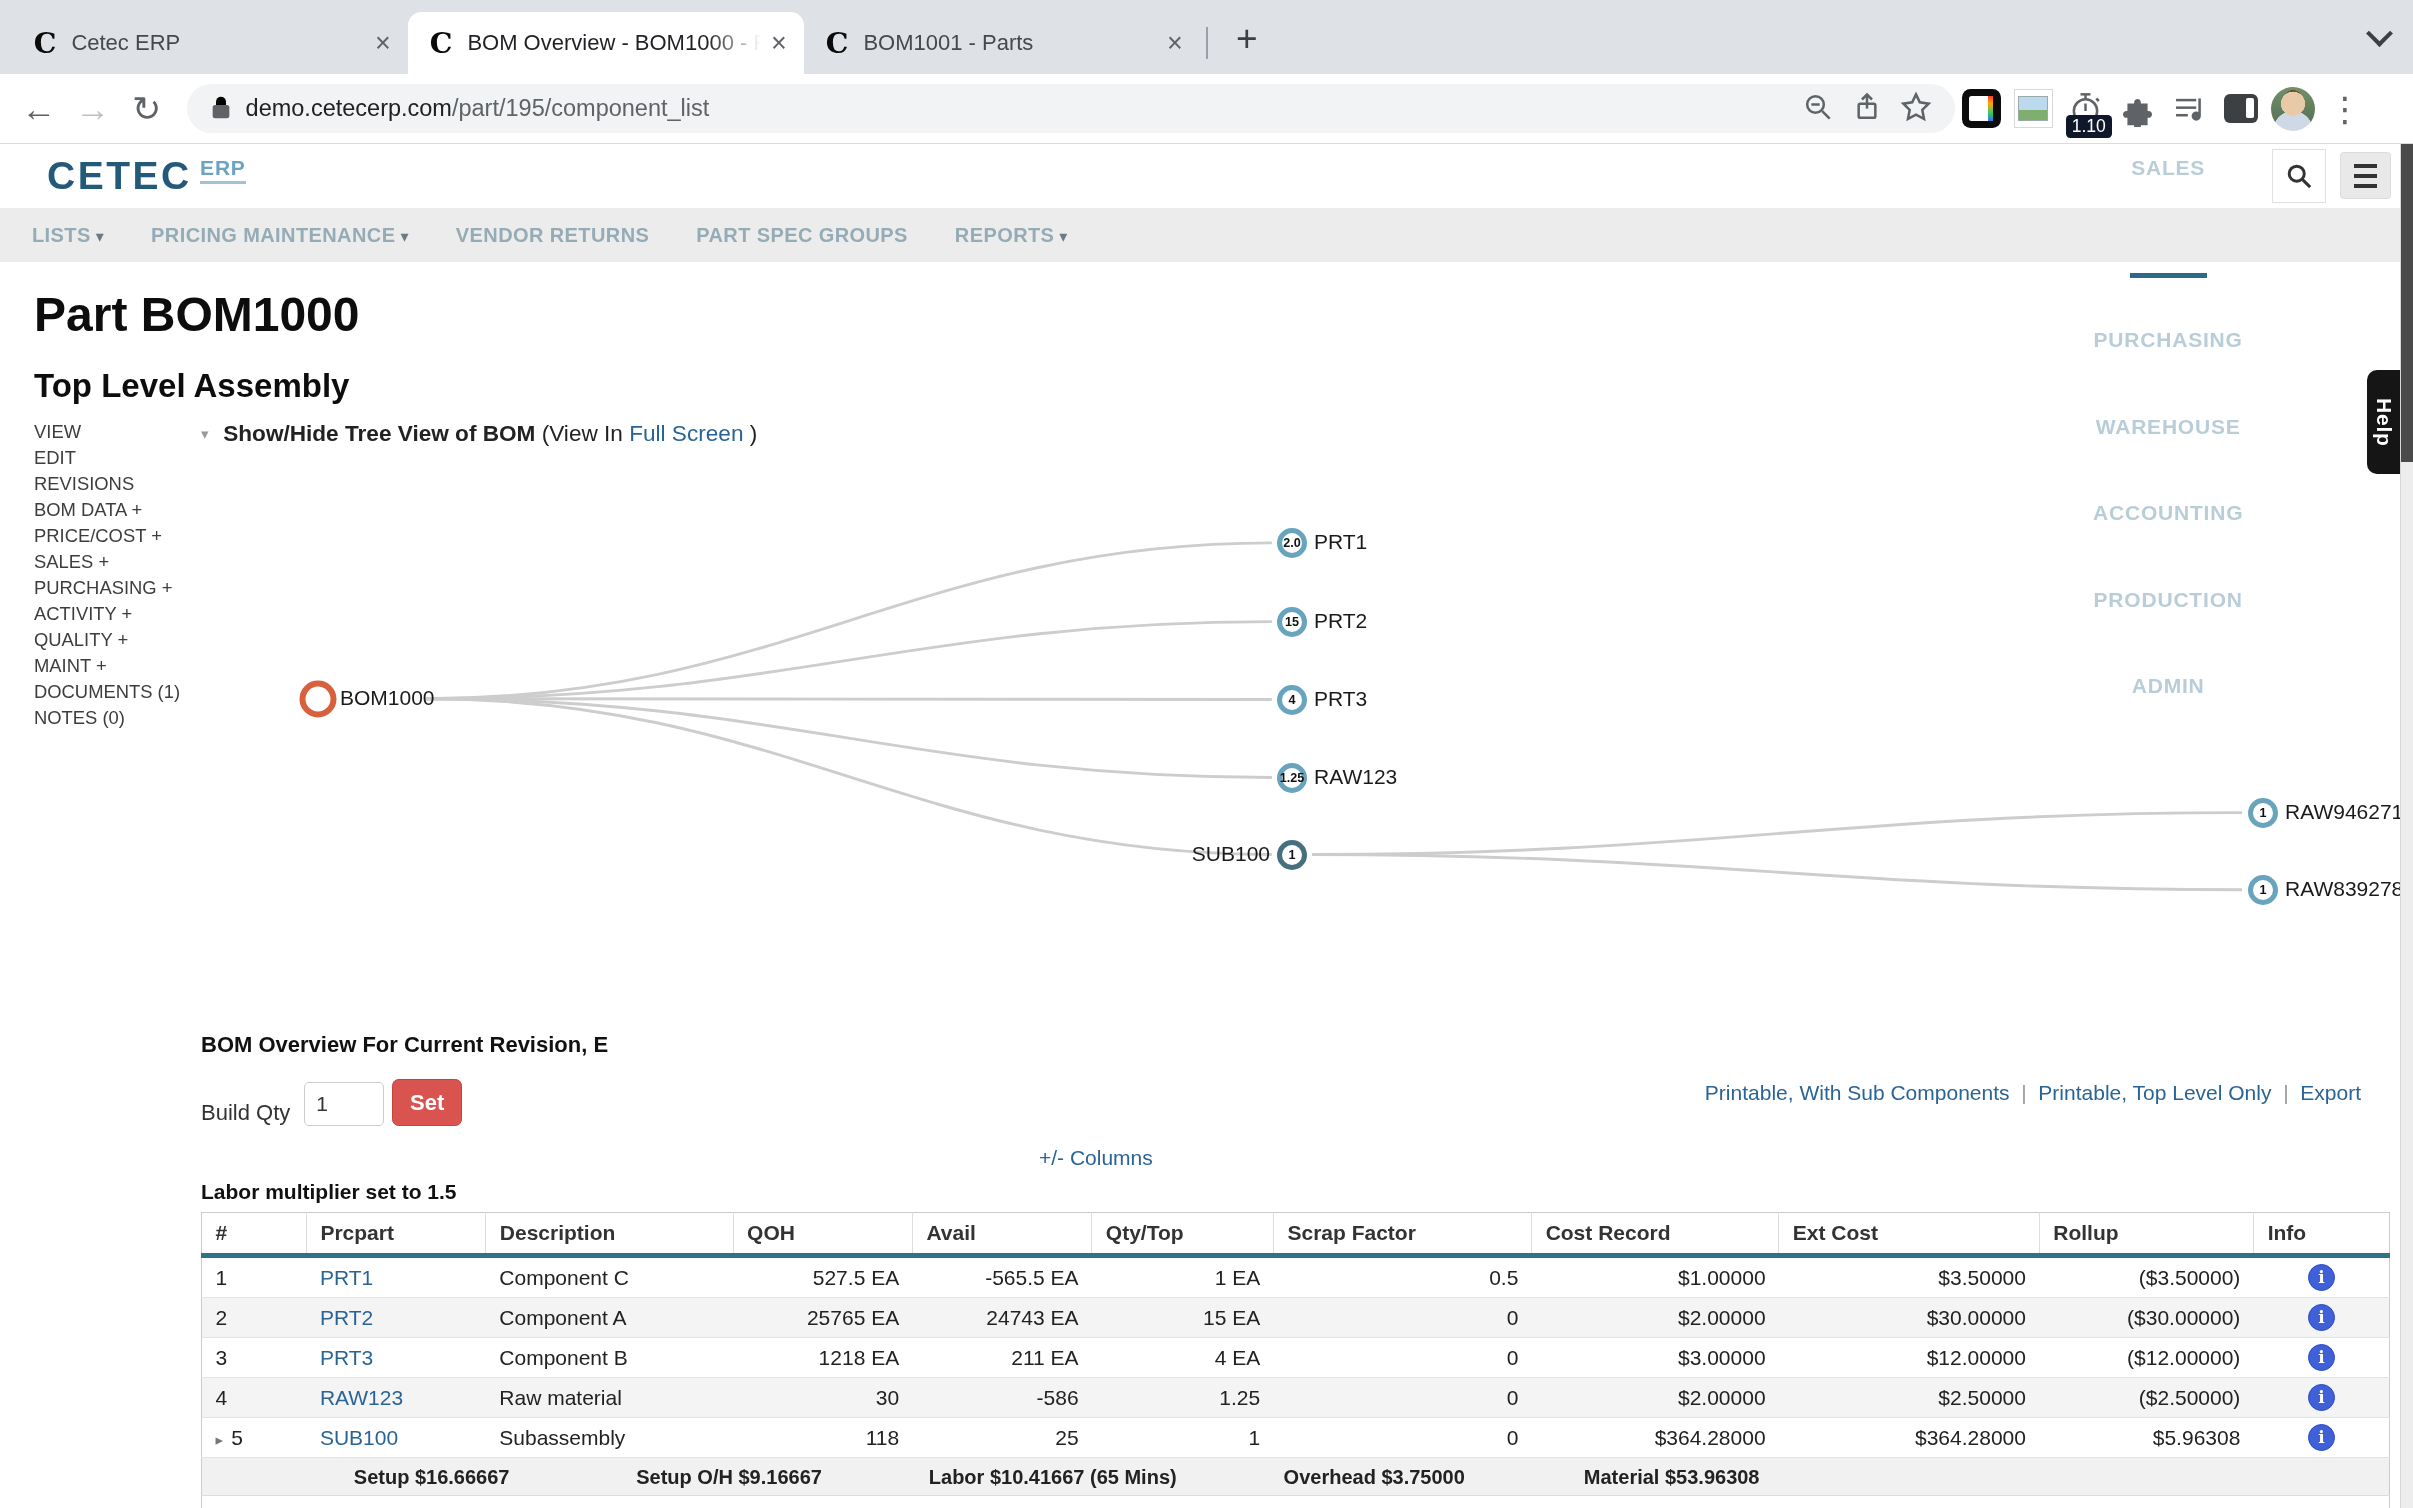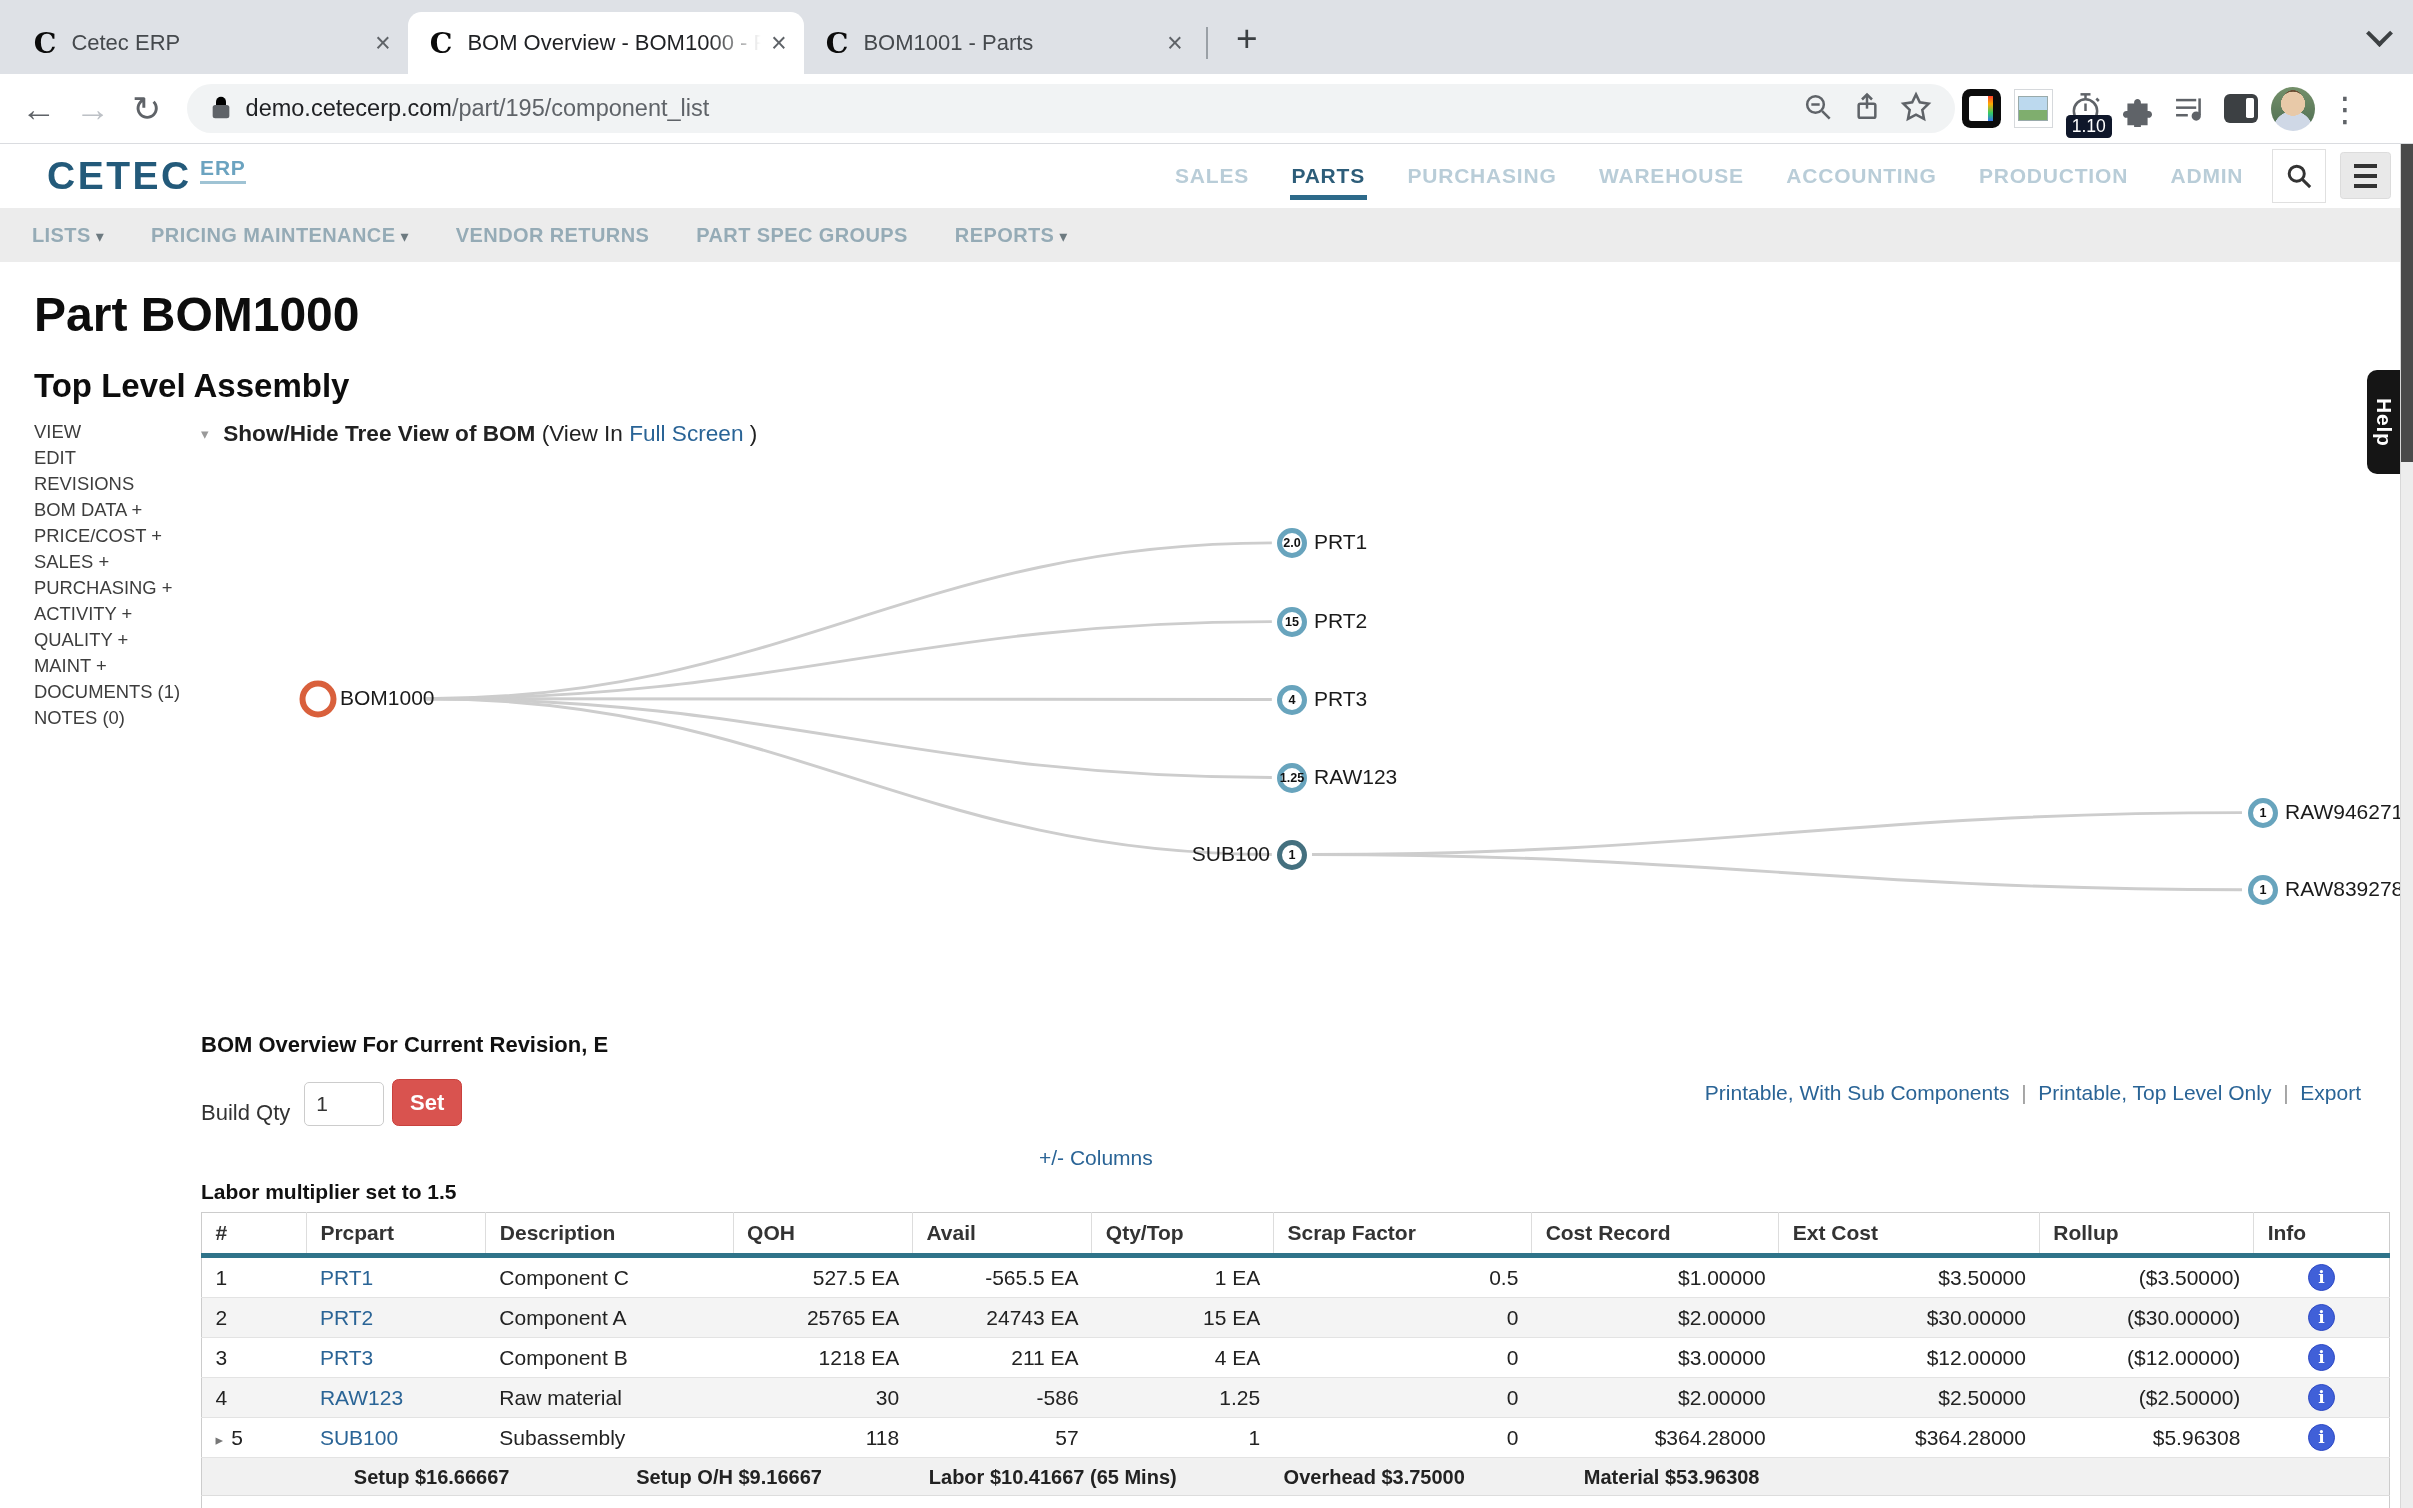--- a/index.html
+++ b/index.html
@@ -51,21 +51,21 @@
                      radial-gradient(circle at 50% 100%,#cfd8e6 0 40%,transparent 41%),
                      linear-gradient(#74906a,#4e6d52);}
   .dots{font-size:34px;color:#5f6368;}
 
   
   .siteheader{position:absolute;left:0;top:144px;width:2413px;height:64px;background:#fff;}
   .logo{position:absolute;left:47px;top:10px;display:flex;align-items:flex-start;}
   .logo-cetec{font-size:39px;font-weight:900;letter-spacing:2.5px;color:var(--logo_dark);}
   .logo-erp{font-size:21px;font-weight:bold;color:var(--logo_light);margin-left:8.4px;margin-top:1.7px;
             border-bottom:3.4px solid #9fc3d4;padding-bottom:1.7px;letter-spacing:0.8px;}
-  .appnav{position:absolute;right:168px;top:0;height:64px;display:flex;align-items:center;gap:39px;}
+  .appnav{position:absolute;right:168px;top:0;height:64px;display:flex;align-items:center;gap:39px;flex-direction:column;}
   .nav-link{font-size:21px;font-weight:bold;letter-spacing:0.8px;color:var(--nav_inactive);text-decoration:none;
             padding:11.7px 1.7px;}
   .nav-link.active{color:var(--nav_active);border-bottom:5px solid #2d6a8a;padding-bottom:6.7px;}
   .hdr-search{position:absolute;right:87px;top:5px;width:52px;height:52px;background:#fff;border:1.7px solid #e0e0e0;
               display:flex;align-items:center;justify-content:center;}
   .hdr-menu{position:absolute;right:22px;top:8.4px;width:49px;height:45px;background:#e9e9e9;border:1.7px solid #dcdcdc;
             border-radius:3.4px;display:flex;flex-direction:column;justify-content:center;gap:5.9px;align-items:center;}
   .hdr-menu i{display:block;width:23.5px;height:4.2px;background:#333;}
 
   
@@ -437,21 +437,21 @@
           <td class="r">$2.00000</td>
           <td class="r">$2.50000</td>
           <td class="r">($2.50000)</td>
           <td class="c"><span class="info-dot">i</span></td>
         </tr>
         <tr>
           <td><span class="expand-caret">▸</span>5</td>
           <td><a class="prc" href="#">SUB100</a></td>
           <td>Subassembly</td>
           <td class="r">118</td>
-          <td class="r">57</td>
+          <td class="r">25</td>
           <td class="r">1</td>
           <td class="r">0</td>
           <td class="r">$364.28000</td>
           <td class="r">$364.28000</td>
           <td class="r">$5.96308</td>
           <td class="c"><span class="info-dot">i</span></td>
         </tr>
       </tbody>
     <tfoot>
       <tr class="totals">

